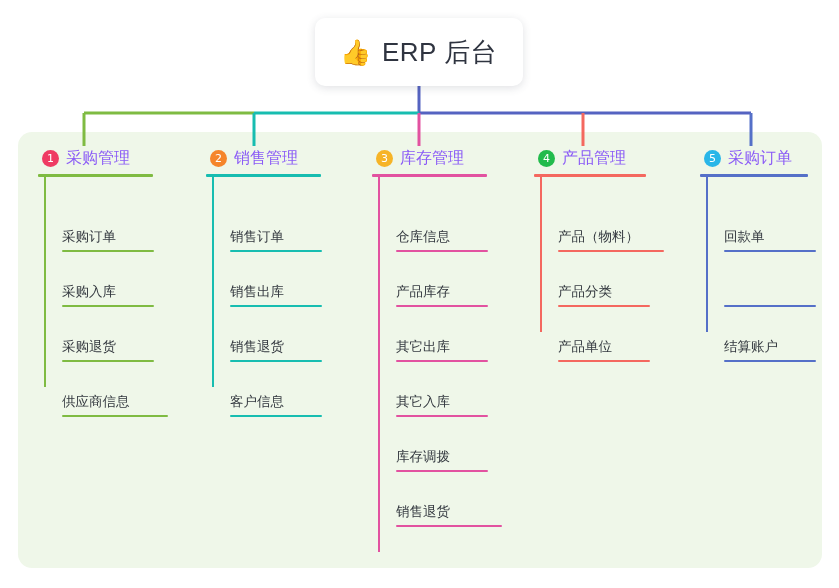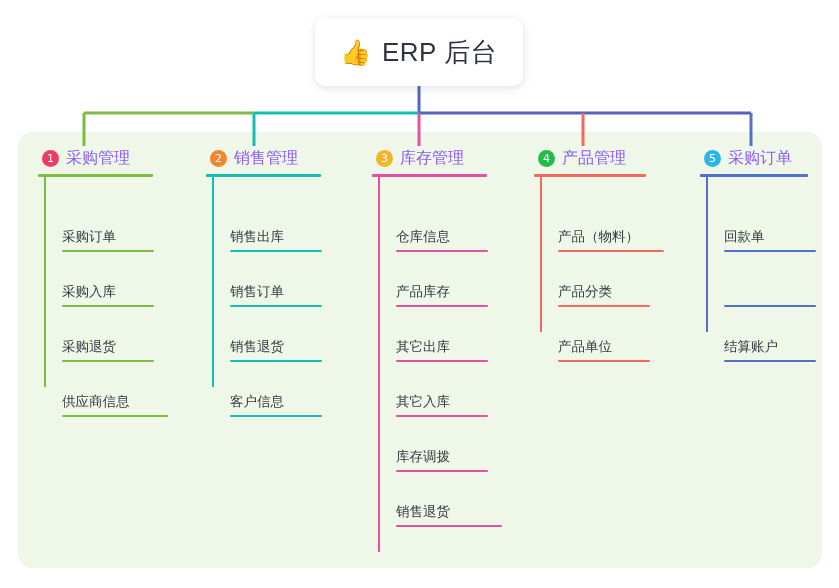--- a/index.html
+++ b/index.html
@@ -128,25 +128,25 @@
       </div>
       <div class="col" style="left: 206px;">
         <div class="col-head">
           <span class="badge" style="background: rgb(245, 133, 42);">2</span>
           <span class="col-title">销售管理</span>
         </div>
         <div class="head-rule" style="background: rgb(23, 189, 176); width: 115px;"></div>
         <div class="items">
           <div class="spine" style="background: rgb(23, 189, 176); bottom: 0px; height: 210px;"></div>
           <div class="item">
+            <div class="item-label">销售订单</div>
+            <div class="item-rule" style="background: rgb(23, 189, 176);"></div>
+          </div>
+          <div class="item">
             <div class="item-label">销售出库</div>
-            <div class="item-rule" style="background: rgb(23, 189, 176);"></div>
-          </div>
-          <div class="item">
-            <div class="item-label">销售订单</div>
             <div class="item-rule" style="background: rgb(23, 189, 176);"></div>
           </div>
           <div class="item">
             <div class="item-label">销售退货</div>
             <div class="item-rule" style="background: rgb(23, 189, 176);"></div>
           </div>
           <div class="item">
             <div class="item-label">客户信息</div>
             <div class="item-rule" style="background: rgb(23, 189, 176);"></div>
           </div>

